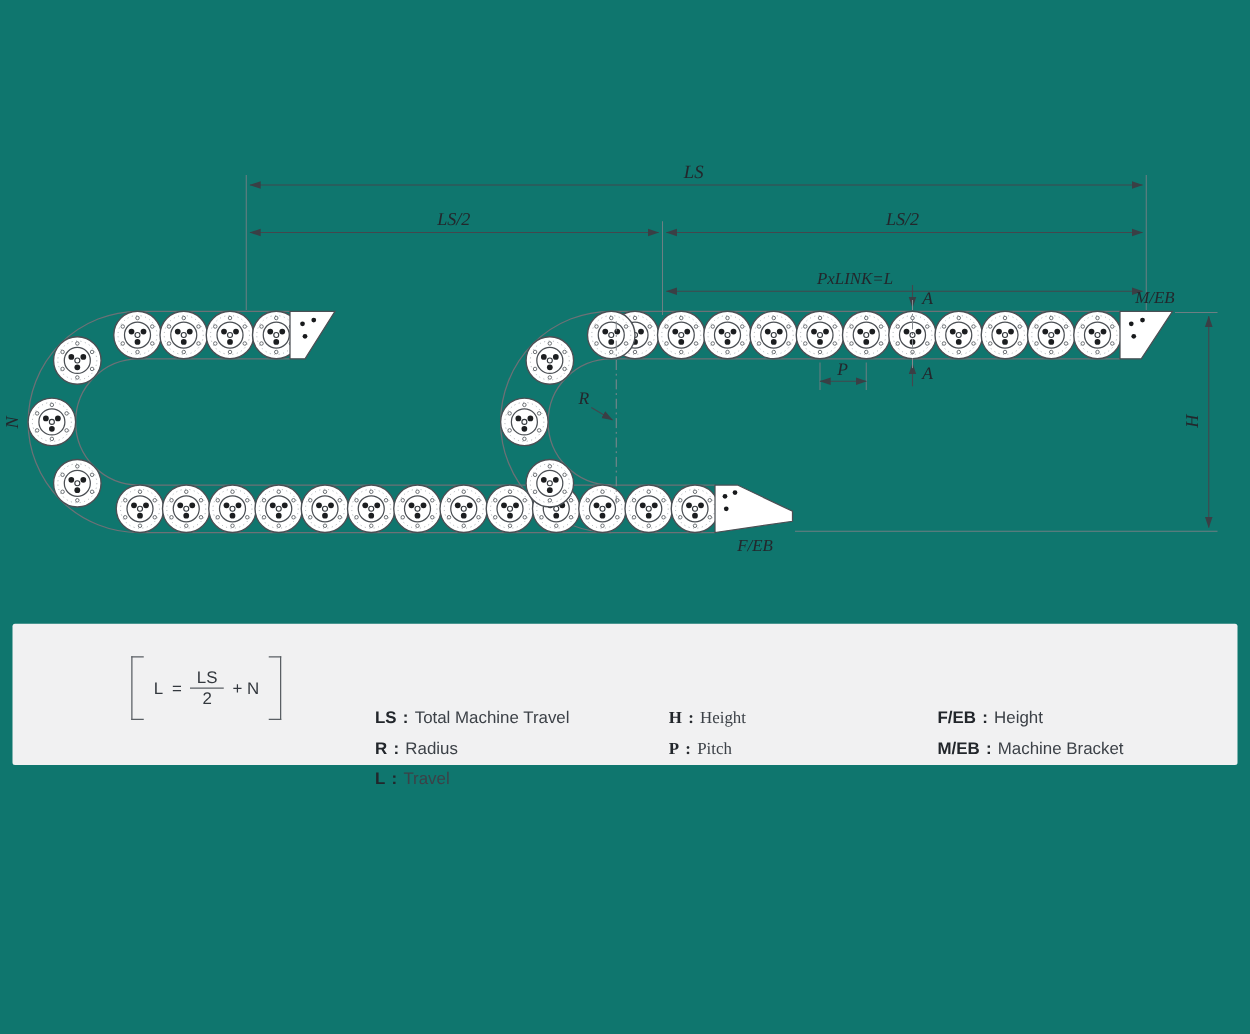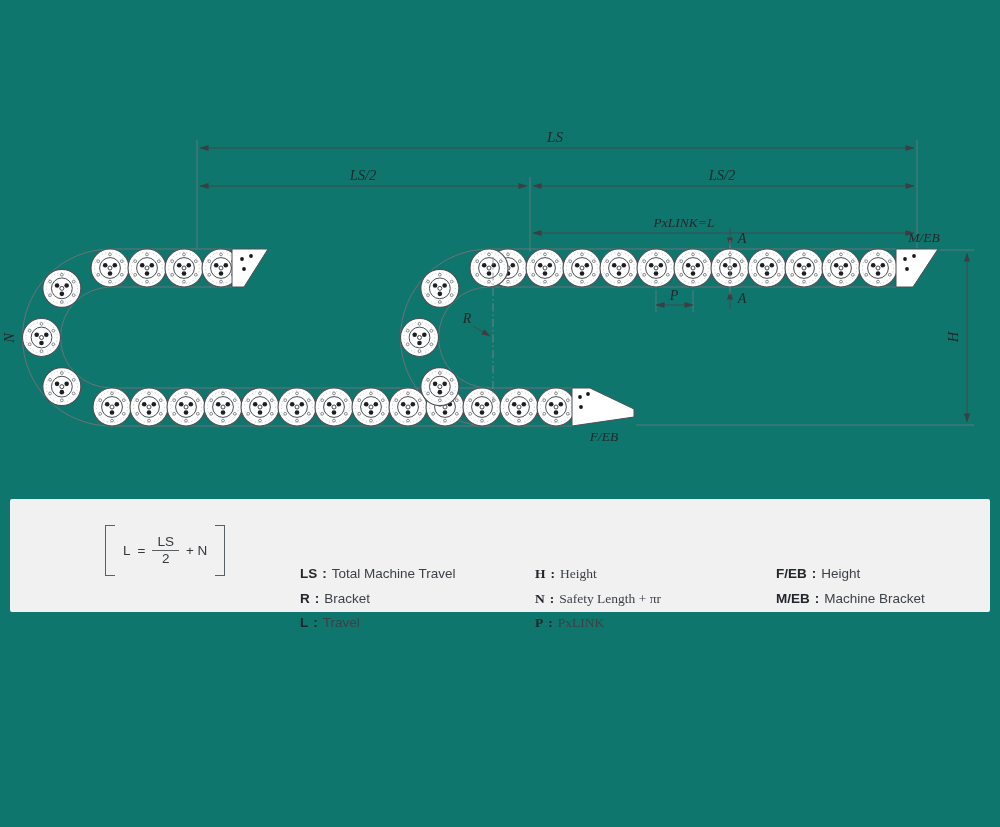--- a/index.html
+++ b/index.html
@@ -14,21 +14,21 @@
            color:#33383e;font-size:13.5px;}
   .bracket{width:9px;border:1.5px solid #5a5f64;}
   .bracket.left{border-right:none;}
   .bracket.right{border-left:none;}
   .f-body{display:flex;align-items:center;gap:7px;padding:9px 8px;}
   .frac{display:inline-flex;flex-direction:column;align-items:center;line-height:1.2;}
   .frac .num{border-bottom:1px solid #5a5f64;padding:0 5px;}
   .col{position:absolute;top:23px;margin-top:40px;}
   .col.c1{left:290px;}
   .col.c2{left:525px;font-family:Liberation Serif, serif;}
-  .col.c3{left:766px;}
+  .col.c3{left:740px;}
   .li{height:24.5px;line-height:24.5px;font-size:13.5px;color:#3c4147;white-space:nowrap;}
   .li b{color:#22262b;font-weight:700;}
   .sep{margin:0 5px;font-weight:700;color:#22262b;}
 </style>
 </head>
 <body>
 
 <div class="page">
 
   <svg width="1000" height="499" viewBox="0 0 1000 499">
@@ -168,36 +168,33 @@
         <span>+ N</span>
       </span>
       <span class="bracket right"></span>
     </div>
 
     <div class="col c1">
       <div class="li">
         <b>LS</b><span class="sep">:</span><span>Total Machine Travel</span>
       </div>
       <div class="li">
-        <b>R</b><span class="sep">:</span><span>Bracket</span>
+        <b>R</b><span class="sep">:</span><span>Radius</span>
       </div>
       <div class="li">
         <b>L</b><span class="sep">:</span><span>Travel</span>
       </div>
     </div>
 
     <div class="col c2">
       <div class="li">
         <b>H</b><span class="sep">:</span><span>Height</span>
       </div>
       <div class="li">
-        <b>N</b><span class="sep">:</span><span>Safety Length + πr</span>
-      </div>
-      <div class="li">
-        <b>P</b><span class="sep">:</span><span>PxLINK</span>
+        <b>P</b><span class="sep">:</span><span>Pitch</span>
       </div>
     </div>
 
     <div class="col c3">
       <div class="li">
         <b>F/EB</b><span class="sep">:</span><span>Height</span>
       </div>
       <div class="li">
         <b>M/EB</b><span class="sep">:</span><span>Machine Bracket</span>
       </div>

